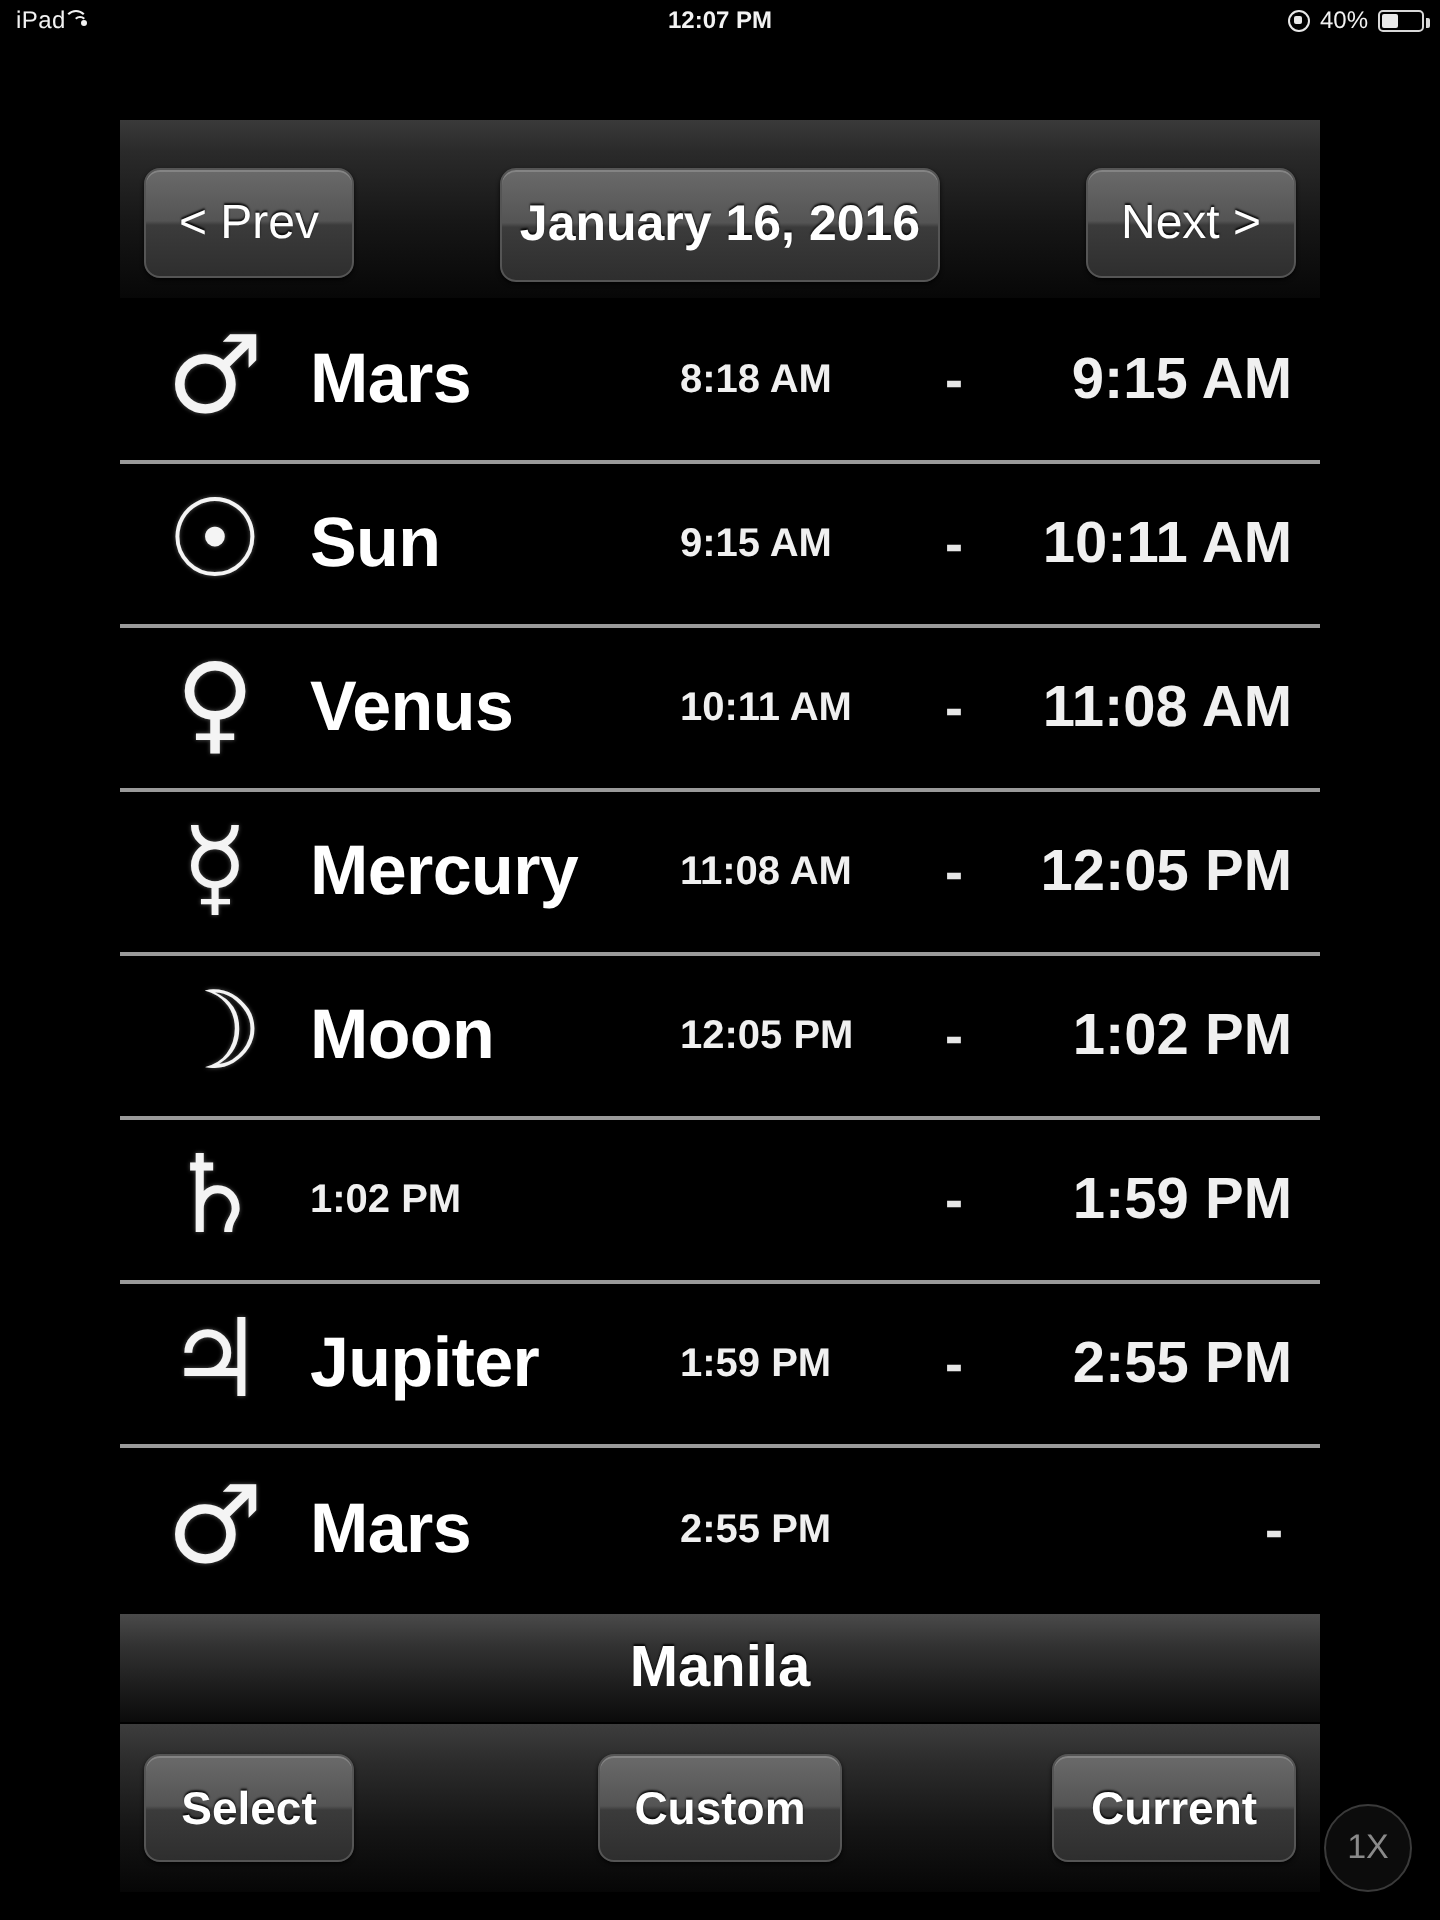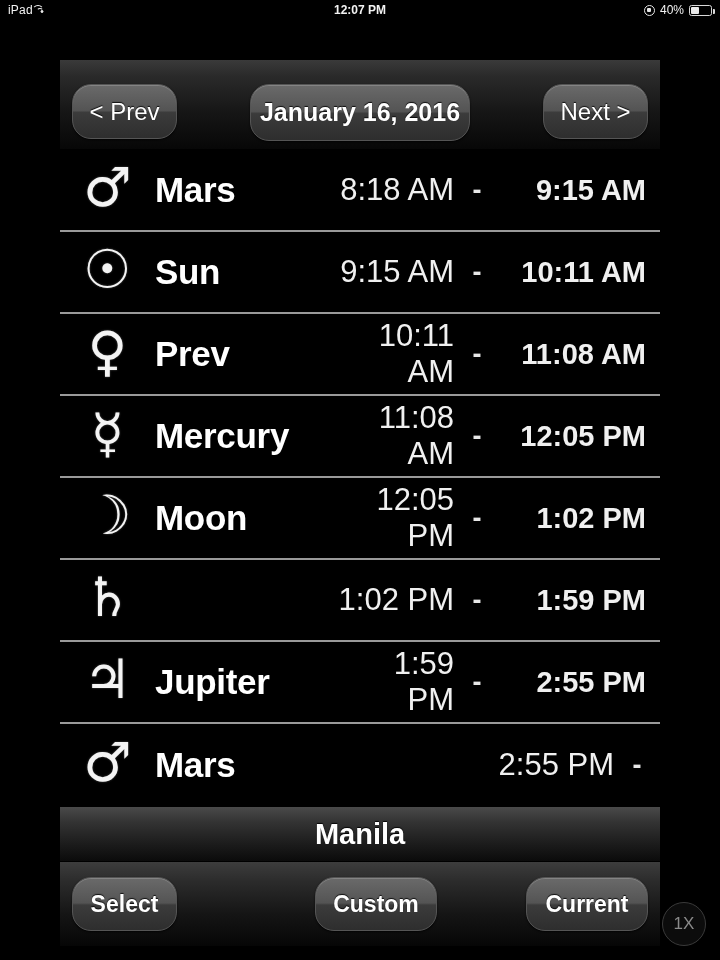--- a/index.html
+++ b/index.html
@@ -44,21 +44,21 @@
   .navbar{
     position:relative; height:90px; width:600px;
     background:linear-gradient(to bottom,#3a3a3a 0%,#2a2a2a 18%,#161616 58%,#070707 100%);
     border-bottom:1px solid #000;
   }
   .btn{
     position:absolute;
     display:flex; align-items:center; justify-content:center;
     color:#fff; text-shadow:0 -1px 1px rgba(0,0,0,.85);
     border:1px solid #555;
-    border-radius:19px;
+    border-radius:8px;
     background:linear-gradient(to bottom,#6a6a6a 0%,#545454 48%,#3b3b3b 52%,#2e2e2e 100%);
     box-shadow:inset 0 1px 0 rgba(255,255,255,.18), 0 1px 2px rgba(0,0,0,.8);
     cursor:default;
     white-space:nowrap;
   }
   .btn-prev{ left:12px;  top:24px; width:105px; height:55px; font-size:24px; }
   .btn-next{ right:12px; top:24px; width:105px; height:55px; font-size:24px; }
   .btn-date{ left:50%; transform:translateX(-50%); top:24px; width:220px; height:57px; font-size:25px; font-weight:bold; }
 
   
@@ -74,42 +74,42 @@
     width:95px; flex:0 0 95px; text-align:center;
     color:#f4f4f4; font-size:54px; line-height:1;
     font-family:"DejaVu Sans", sans-serif;
     text-shadow:0 0 2px rgba(255,255,255,.35);
     padding-bottom:4px;
   }
   .pname{
     flex:0 0 185px; color:#fff; font-size:35px; font-weight:bold;
     letter-spacing:-.3px;
   }
-  .tstart{ flex:1 1 auto; text-align:right; color:#f0f0f0; font-size:31px; font-weight:normal; }
+  .tstart{ flex:1 1 auto; color:#f0f0f0; font-size:20px; font-weight:bold; }
   .tdash{ flex:0 0 46px; text-align:center; color:#e7e7e7; font-size:27px; font-weight:bold; }
   .tend{ flex:0 0 160px; text-align:right; color:#f0f0f0; font-size:29px; font-weight:bold; padding-right:14px; }
 
   
   .locbar{
     position:relative; width:600px; height:55px;
     display:flex; align-items:center; justify-content:center;
     background:linear-gradient(to bottom,#4a4a4a 0%,#333 28%,#1b1b1b 70%,#0b0b0b 100%);
     color:#fff; font-size:29px; font-weight:bold;
     text-shadow:0 -1px 1px rgba(0,0,0,.9);
     border-top:1px solid #000;
   }
   
   .toolbar{
     position:relative; width:600px; height:85px;
     background:linear-gradient(to bottom,#3d3d3d 0%,#2c2c2c 22%,#151515 62%,#060606 100%);
     border-top:1px solid #000;
     font-weight:bold;
   }
   .btn-select { left:12px;  top:15px; width:105px; height:54px; font-size:23px; position:absolute; }
-  .btn-custom { left:50%; transform:translateX(-50%); top:15px; width:122px; height:54px; font-size:23px; position:absolute;margin-left:16px; }
+  .btn-custom { left:50%; transform:translateX(-50%); top:15px; width:122px; height:54px; font-size:23px; position:absolute; }
   .btn-current{ right:12px; top:15px; width:122px; height:54px; font-size:23px; position:absolute; }
 
   
   .scale-badge{
     position:absolute; right:14px; bottom:14px;
     width:44px; height:44px; border-radius:50%;
     border:1px solid #3a3a3a; color:#8a8a8a;
     display:flex; align-items:center; justify-content:center;
     font-size:17px; background:rgba(20,20,20,.6);
   }
@@ -156,21 +156,21 @@
         </div>
         <div class="row">
           <div class="glyph">☉</div>
           <div class="pname">Sun</div>
           <div class="tstart">9:15 AM</div>
           <div class="tdash">-</div>
           <div class="tend">10:11 AM</div>
         </div>
         <div class="row">
           <div class="glyph">♀</div>
-          <div class="pname">Prev</div>
+          <div class="pname">Venus</div>
           <div class="tstart">10:11 AM</div>
           <div class="tdash">-</div>
           <div class="tend">11:08 AM</div>
         </div>
         <div class="row">
           <div class="glyph">☿</div>
           <div class="pname">Mercury</div>
           <div class="tstart">11:08 AM</div>
           <div class="tdash">-</div>
           <div class="tend">12:05 PM</div>

